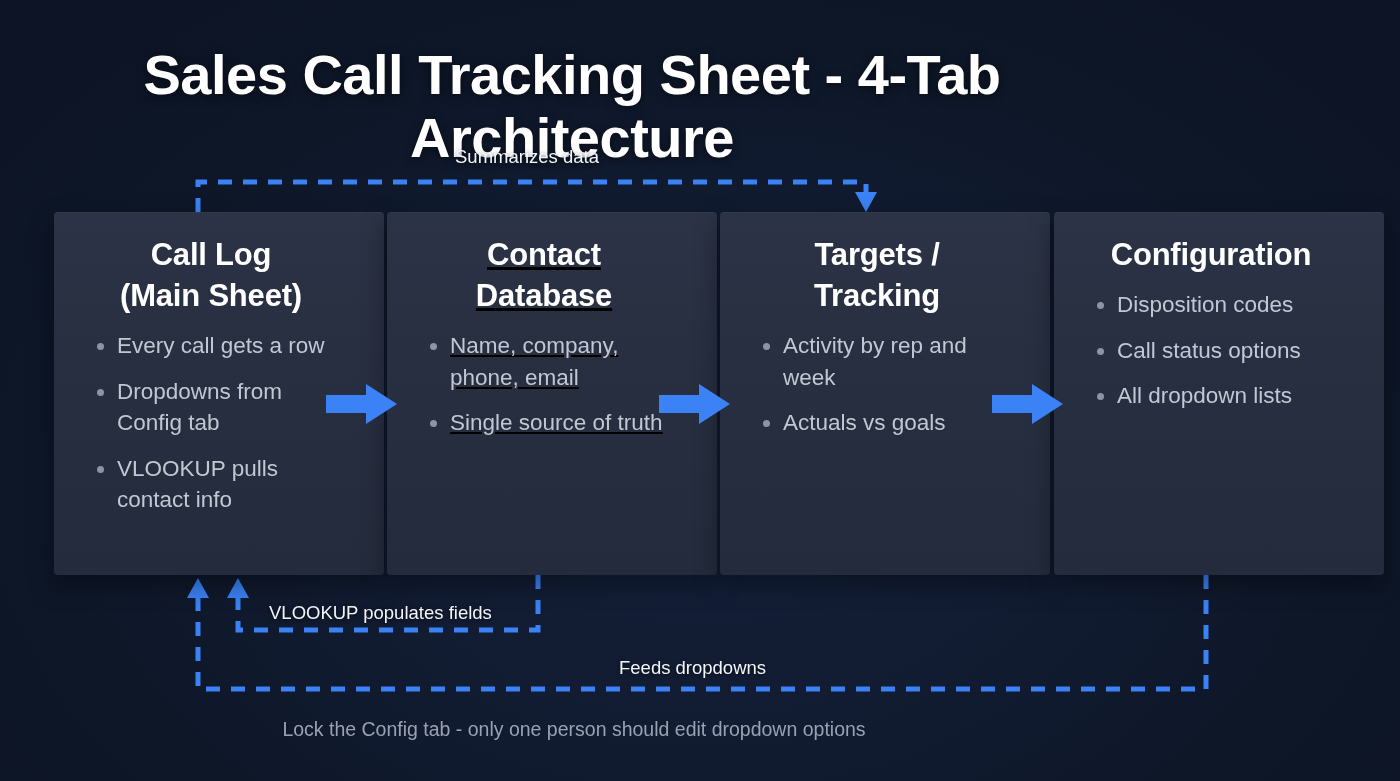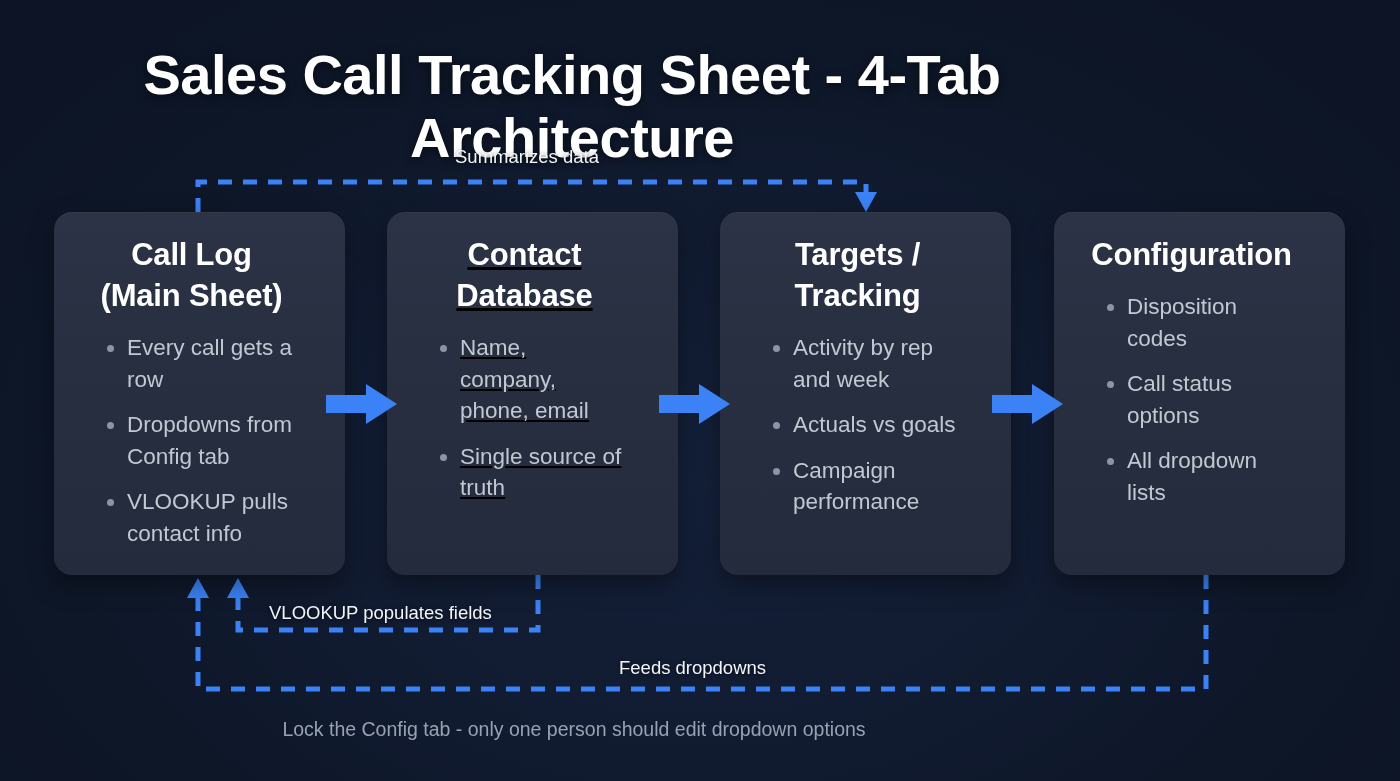--- a/index.html
+++ b/index.html
@@ -40,24 +40,24 @@
     left: 0;
     top: 0;
     width: 1400px;
     height: 781px;
     pointer-events: none;
   }
   
   .card {
     position: absolute;
     top: 212px;
-    width: 291px;
+    width: 330px;
     height: 363px;
     box-sizing: border-box;
-    border-radius: 18px;
+    border-radius: 4px;
     background: linear-gradient(180deg, #2c3346 0%, #282f41 40%, #242b3c 100%);
     box-shadow: 0 10px 26px rgba(0,0,0,0.38),
                 inset 0 1px 0 rgba(255,255,255,0.035);
     padding: 22px 32px 16px 16px;
   }
   .card-1 { left: 54px; }
   .card-2 { left: 387px; text-decoration: underline; }
   .card-3 { left: 720px; }
   .card-4 { left: 1054px; }
 
@@ -65,21 +65,21 @@
     color: #ffffff;
     font-size: 31px;
     font-weight: bold;
     text-align: center;
     line-height: 1.33;
     margin: 0 0 14px 0;
     letter-spacing: -0.2px;
   }
   .card-bullets {
     list-style: none;
-    margin: 16px;
+    margin: 6px;
     padding: 0 4px 0 18px;
   }
   .card-bullets li {
     position: relative;
     color: #c2c8d2;
     font-size: 22.5px;
     line-height: 1.40;
     padding-left: 23px;
     margin-bottom: 14px;
   }
@@ -185,21 +185,20 @@
   </div>
 
   <div class="card card-3">
     <div class="card-title">
       <span>Targets /</span><br>
       <span>Tracking</span>
     </div>
     <ul class="card-bullets">
       <li>Activity by rep and week</li>
       <li>Actuals vs goals</li>
-      <li>Campaign performance</li>
     </ul>
   </div>
 
   <div class="card card-4">
     <div class="card-title">
       <span>Configuration</span>
     </div>
     <ul class="card-bullets">
       <li>Disposition codes</li>
       <li>Call status options</li>

